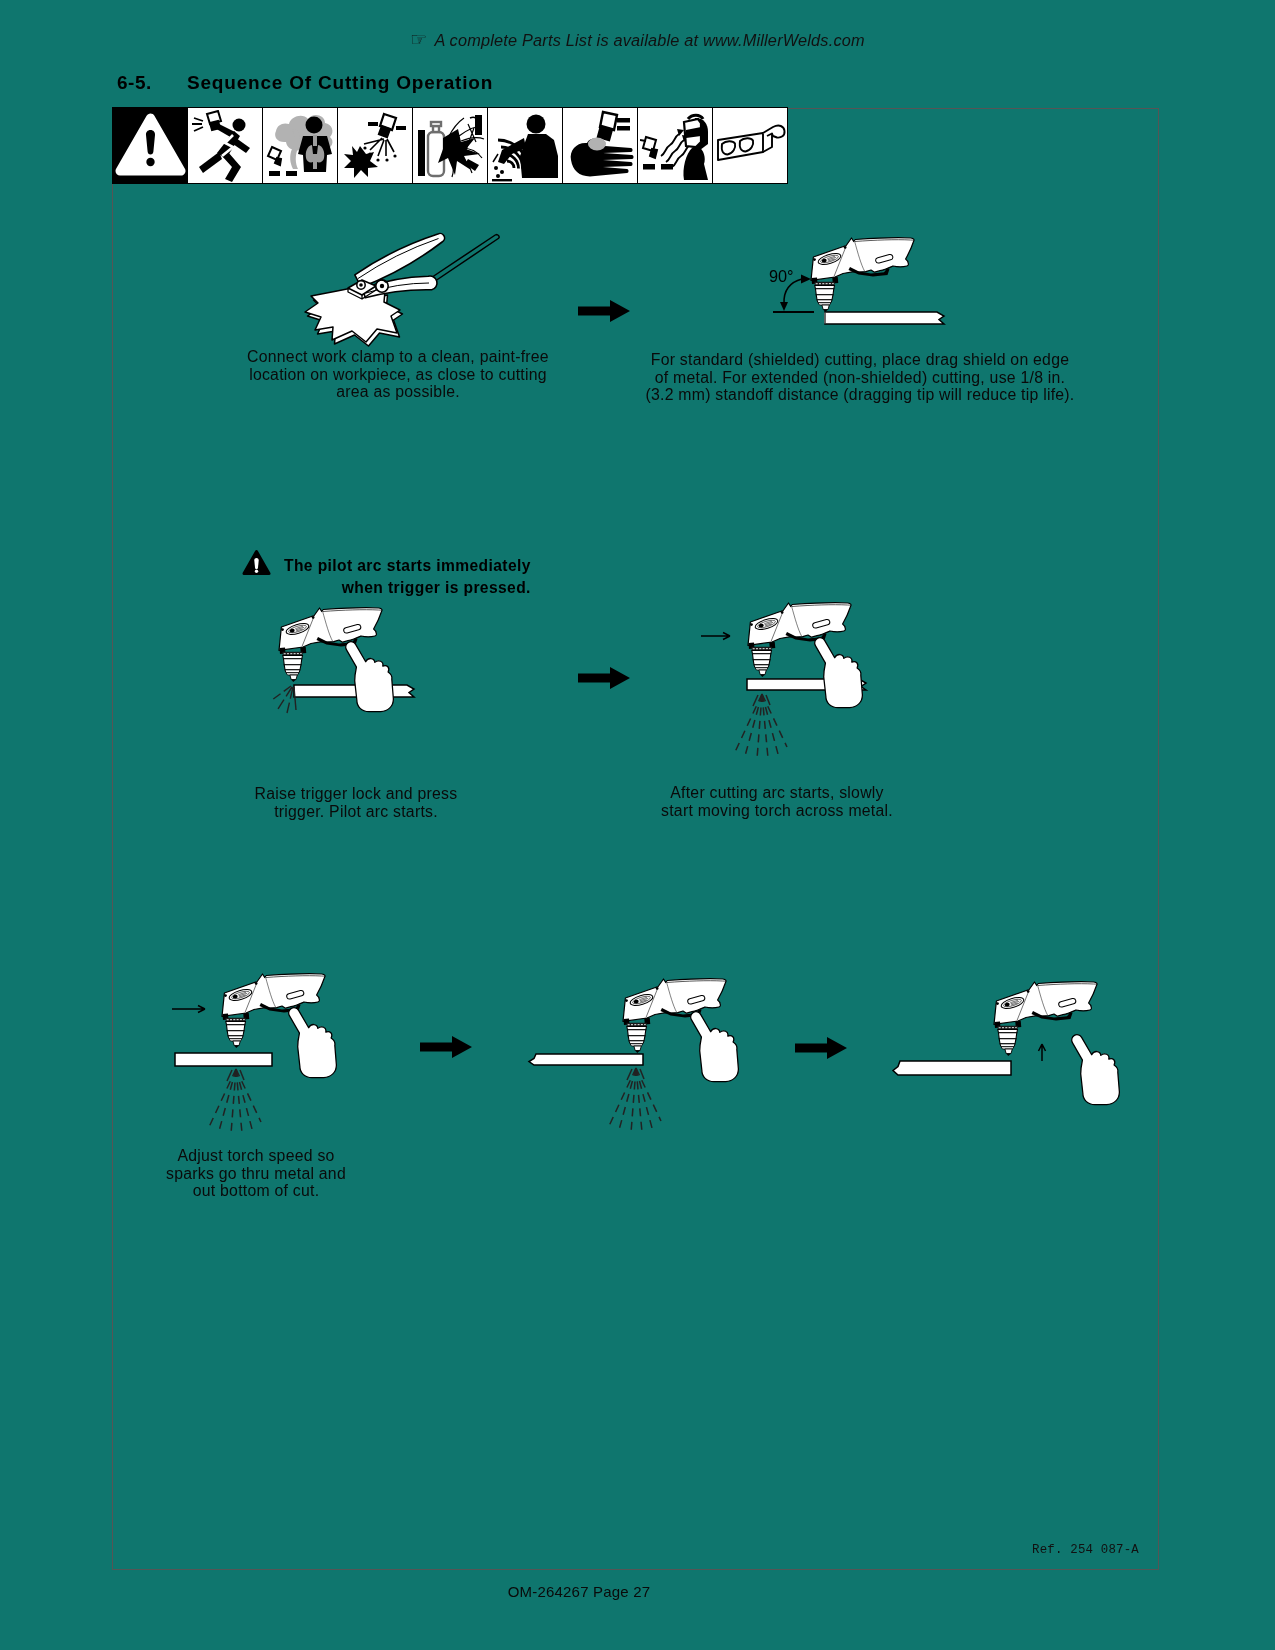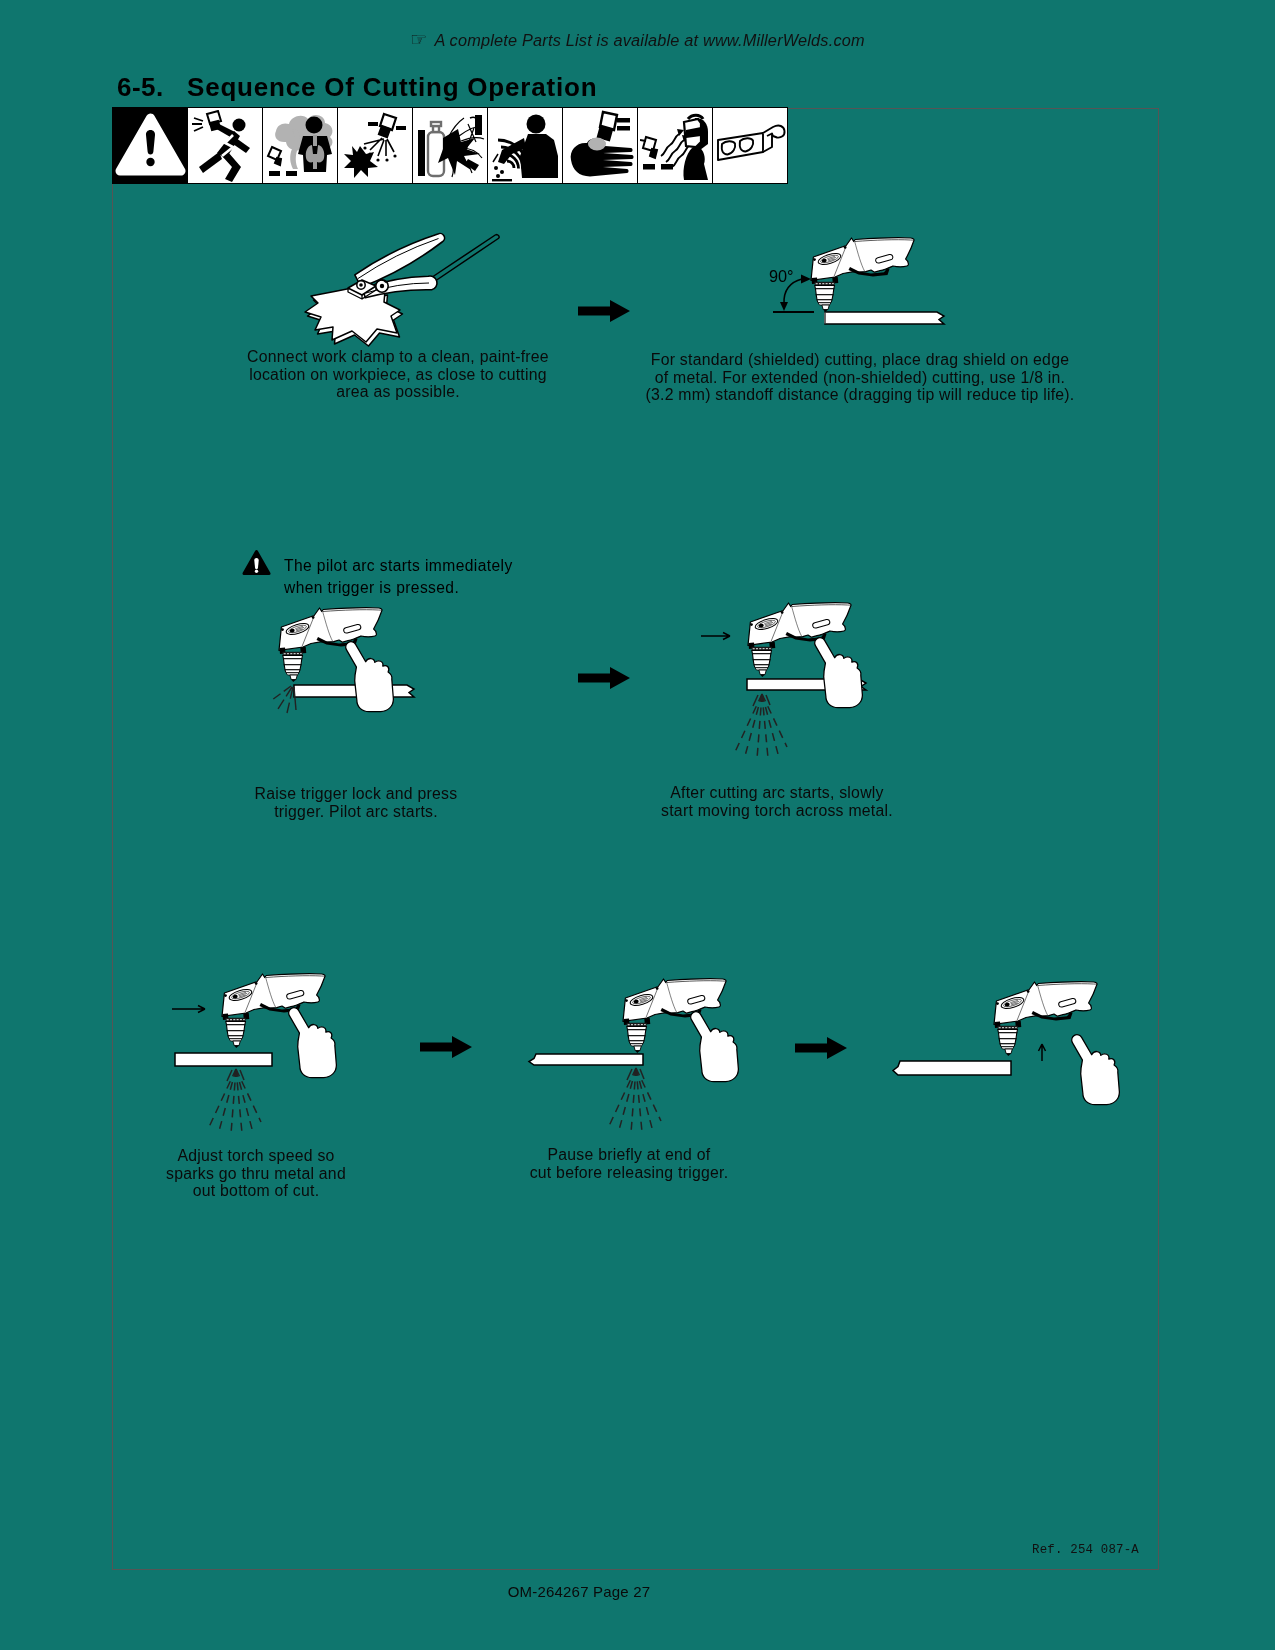--- a/index.html
+++ b/index.html
@@ -1,32 +1,32 @@
 <!DOCTYPE html>
 <html><head>
 <meta charset="utf-8">
 <style>
   html,body{margin:0;padding:0;background:#fff;}
   .page{position:relative;width:1275px;height:1650px;background:#0f766e;overflow:hidden;
         font-family:"Liberation Sans",sans-serif;color:#000;}
   .notice{position:absolute;top:28px;left:0;width:100%;text-align:center;
           font-style:italic;font-size:16.3px;letter-spacing:0.2px;color:#111;}
   .notice .finger{font-style:normal;font-family:"DejaVu Sans",sans-serif;font-size:19px;margin-right:7px;}
-  .title{position:absolute;left:117px;top:72px;font-size:26px;font-weight:bold;letter-spacing:0.8px;}
+  .title{position:absolute;left:117px;top:72px;font-size:19px;font-weight:bold;letter-spacing:0.8px;}
   .title .num{display:inline-block;width:70px;letter-spacing:0.5px;}
   .mainbox{position:absolute;left:112px;top:108px;width:1047px;height:1462px;
            border:1px solid #555;box-sizing:border-box;}
   .iconstrip{position:absolute;left:112px;top:107px;display:flex;}
   .icell{width:76.4px;height:77px;border:1.4px solid #000;box-sizing:border-box;
          margin-left:-1.4px;background:#fff;display:flex;align-items:center;justify-content:center;}
   .icell:first-child{margin-left:0;background:#000;}
   .icell svg{display:block;}
   .art{position:absolute;left:0;top:0;}
   .cap{position:absolute;text-align:center;font-size:15.8px;letter-spacing:0.25px;line-height:17.5px;color:#0a0a0a;}
-  .warntext{position:absolute;left:284px;top:555px;font-size:15.6px;letter-spacing:0.4px;font-weight:normal;line-height:22px;color:#000;}
+  .warntext{position:absolute;left:284px;top:555px;font-size:15.6px;letter-spacing:0.4px;font-weight:bold;line-height:22px;color:#000;text-align:right;}
   .angle{position:absolute;left:769px;top:267px;font-size:16.3px;color:#000;}
   .ref{position:absolute;top:1543px;width:1047px;left:112px;text-align:right;padding-right:20px;
        box-sizing:border-box;font-size:12.4px;letter-spacing:0.2px;color:#111;font-family:Liberation Mono, monospace;}
   .pageno{position:absolute;top:1583px;left:0;width:1158px;text-align:center;font-size:15px;letter-spacing:0.2px;color:#0a0a0a;}
 </style>
 </head>
 <body>
 
 <div class="page">
 
@@ -385,22 +385,18 @@
     <div>Adjust torch speed so</div>
     <div>sparks go thru metal and</div>
     <div>out bottom of cut.</div>
   </div>
 
   <div class="cap" style="left:637px;top:784px;width:280px;">
     <div>After cutting arc starts, slowly</div>
     <div>start moving torch across metal.</div>
   </div>
 
-  <div class="cap" style="left:499px;top:1146px;width:260px;">
-    <div>Pause briefly at end of</div>
-    <div>cut before releasing trigger.</div>
-  </div>
 
 
   <div class="ref">Ref. 254 087-A</div>
   <div class="pageno">OM-264267 Page 27</div>
 
 </div>
 
 </body></html>

